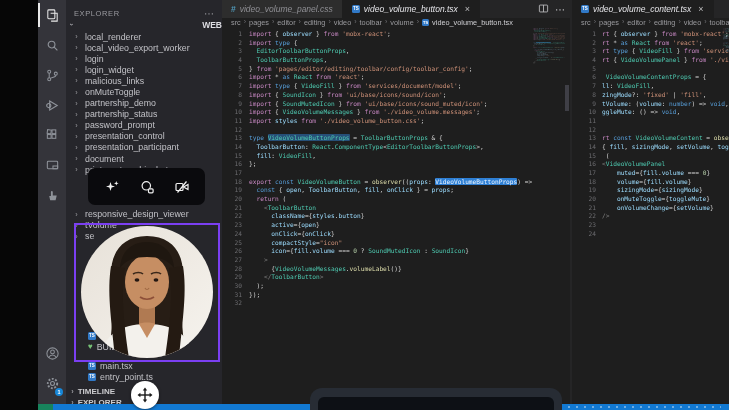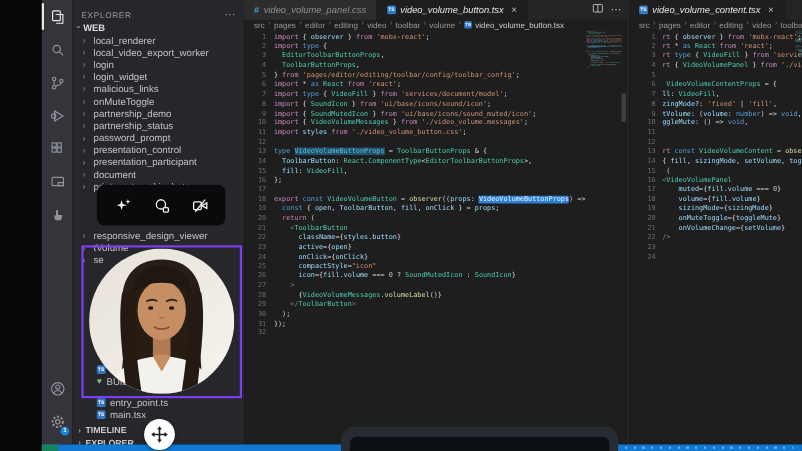--- a/index.html
+++ b/index.html
@@ -15,21 +15,21 @@
   .ab-item svg{width:15px;height:15px;display:block;}
   #ab-bottom{position:absolute;left:0;bottom:6px;width:28px;}
   .ab-badge{position:absolute;right:3px;bottom:2px;min-width:8px;height:8px;border-radius:5px;background:#1787d8;
     color:#fff;font-size:5.5px;line-height:8px;text-align:center;font-weight:bold;}
   
   #sidebar{left:66px;top:0;width:156px;height:404px;background:#26262b;color:#c4c4c9;}
   #sb-header{position:absolute;left:0;top:0;right:0;height:18px;display:flex;align-items:flex-end;padding:0 8px;}
   #sb-title{font-size:7.5px;letter-spacing:.6px;color:#9a9aa0;flex:1;}
   #sb-ellipsis{color:#9a9aa0;font-size:10px;cursor:pointer;line-height:8px;}
   #sb-section{position:absolute;left:0;top:18px;right:0;height:13px;display:flex;align-items:center;font-weight:bold;
-    font-size:8.5px;color:#dddde2;padding-left:4px;gap:3px;}
+    font-size:8.5px;color:#dddde2;padding-left:4px;gap:3px;justify-content:space-between;}
   .chev{color:#9d9da2;font-size:8px;transform:scale(.9);}
   .chev.down{display:inline-block;transform:rotate(90deg);}
   #tree{position:absolute;left:0;top:31px;right:0;}
   .trow{height:11.1px;display:flex;align-items:center;padding-left:9px;gap:4px;font-size:8.8px;color:#c2c2c7;cursor:pointer;white-space:nowrap;}
   .trow .chev{width:6px;}
   .trow.file{padding-left:22px;}
   .fticon{display:inline-block;width:8px;height:8px;border-radius:1.5px;background:#3179c7;color:#fff;
     font-size:4.5px;font-weight:bold;text-align:center;line-height:8.5px;letter-spacing:0;}
   .hearticon{color:#76c176;font-size:8px;line-height:8px;}
   #tree-lower{position:absolute;left:0;top:360px;right:0;}
@@ -292,25 +292,25 @@
         <span></span>
       </div>
       <div class="trow file">
         <span class="hearticon">♥</span>
         <span>BUILD</span>
       </div>
     </div>
   <div id="tree-lower">
       <div class="trow file">
         <span class="fticon">TS</span>
-        <span>entry_point.ts</span>
+        <span>main.tsx</span>
       </div>
       <div class="trow file">
         <span class="fticon">TS</span>
-        <span>main.tsx</span>
+        <span>entry_point.ts</span>
       </div>
     </div>
   <div id="panels">
       <div class="panelrow" style="top: 386px;">
         <span class="chev">›</span>
         <span>TIMELINE</span>
       </div>
       <div class="panelrow" style="top: 397px;">
         <span class="chev">›</span>
         <span>EXPLORER</span>

